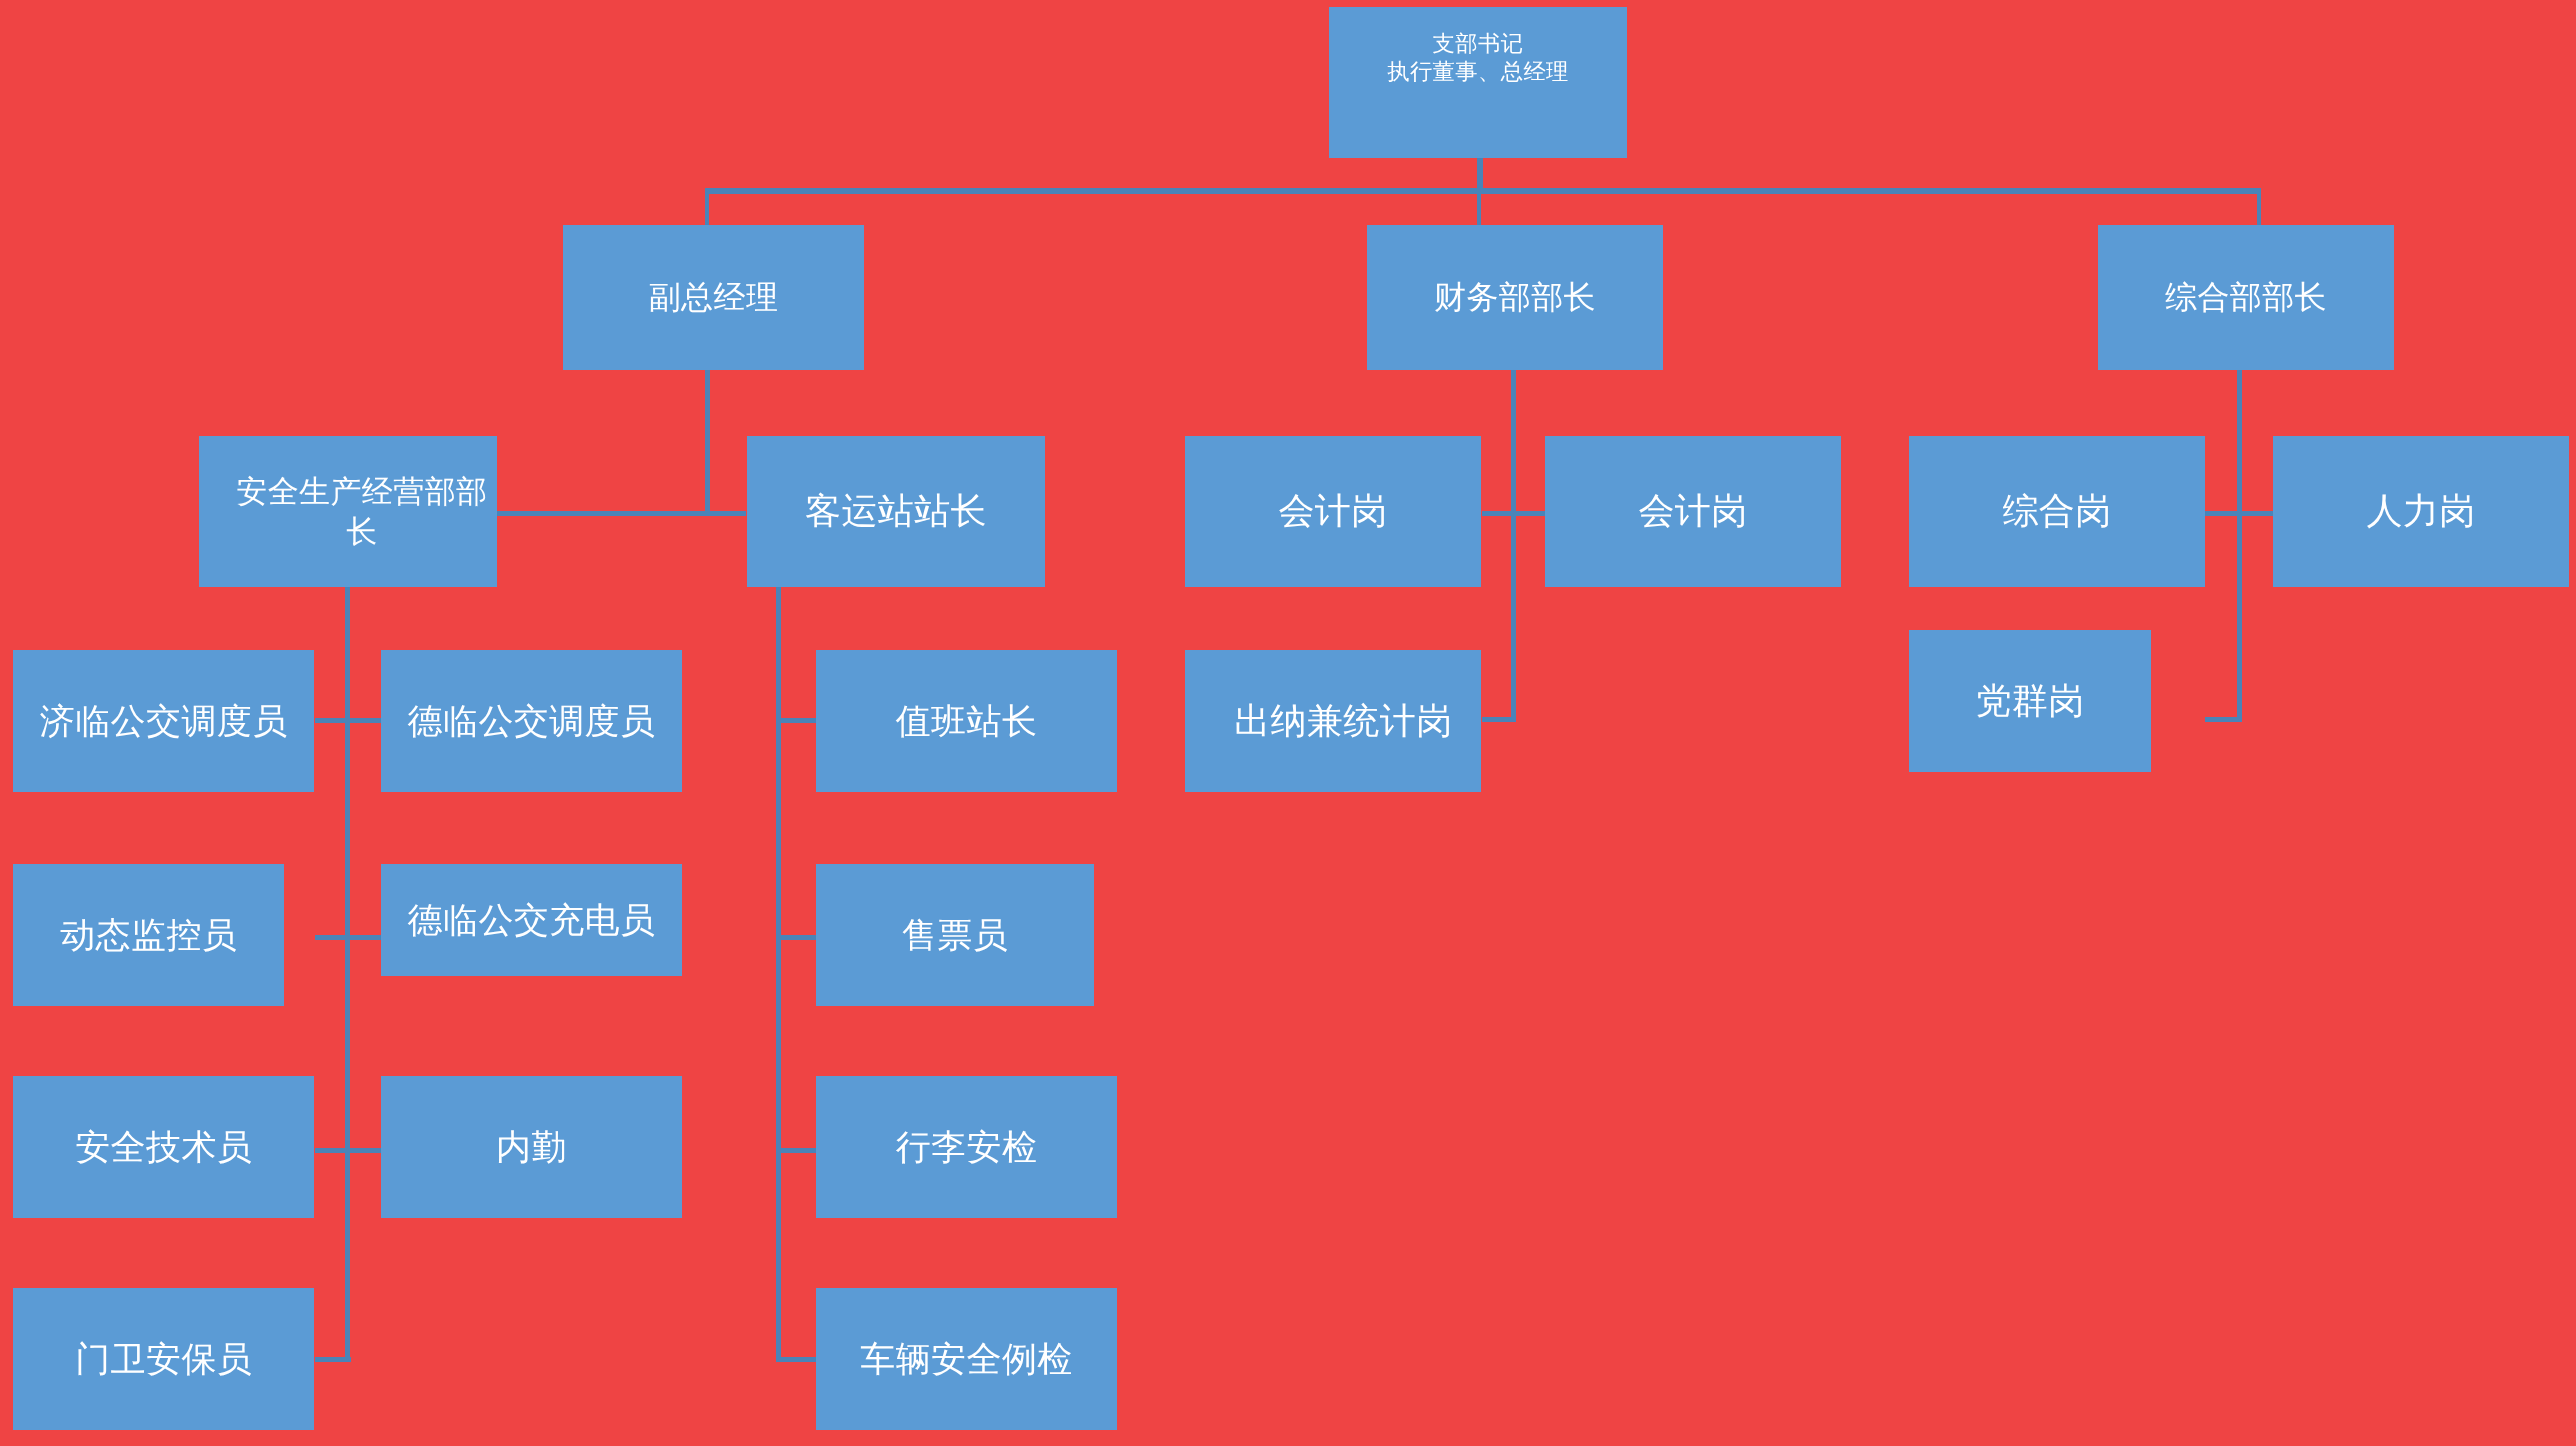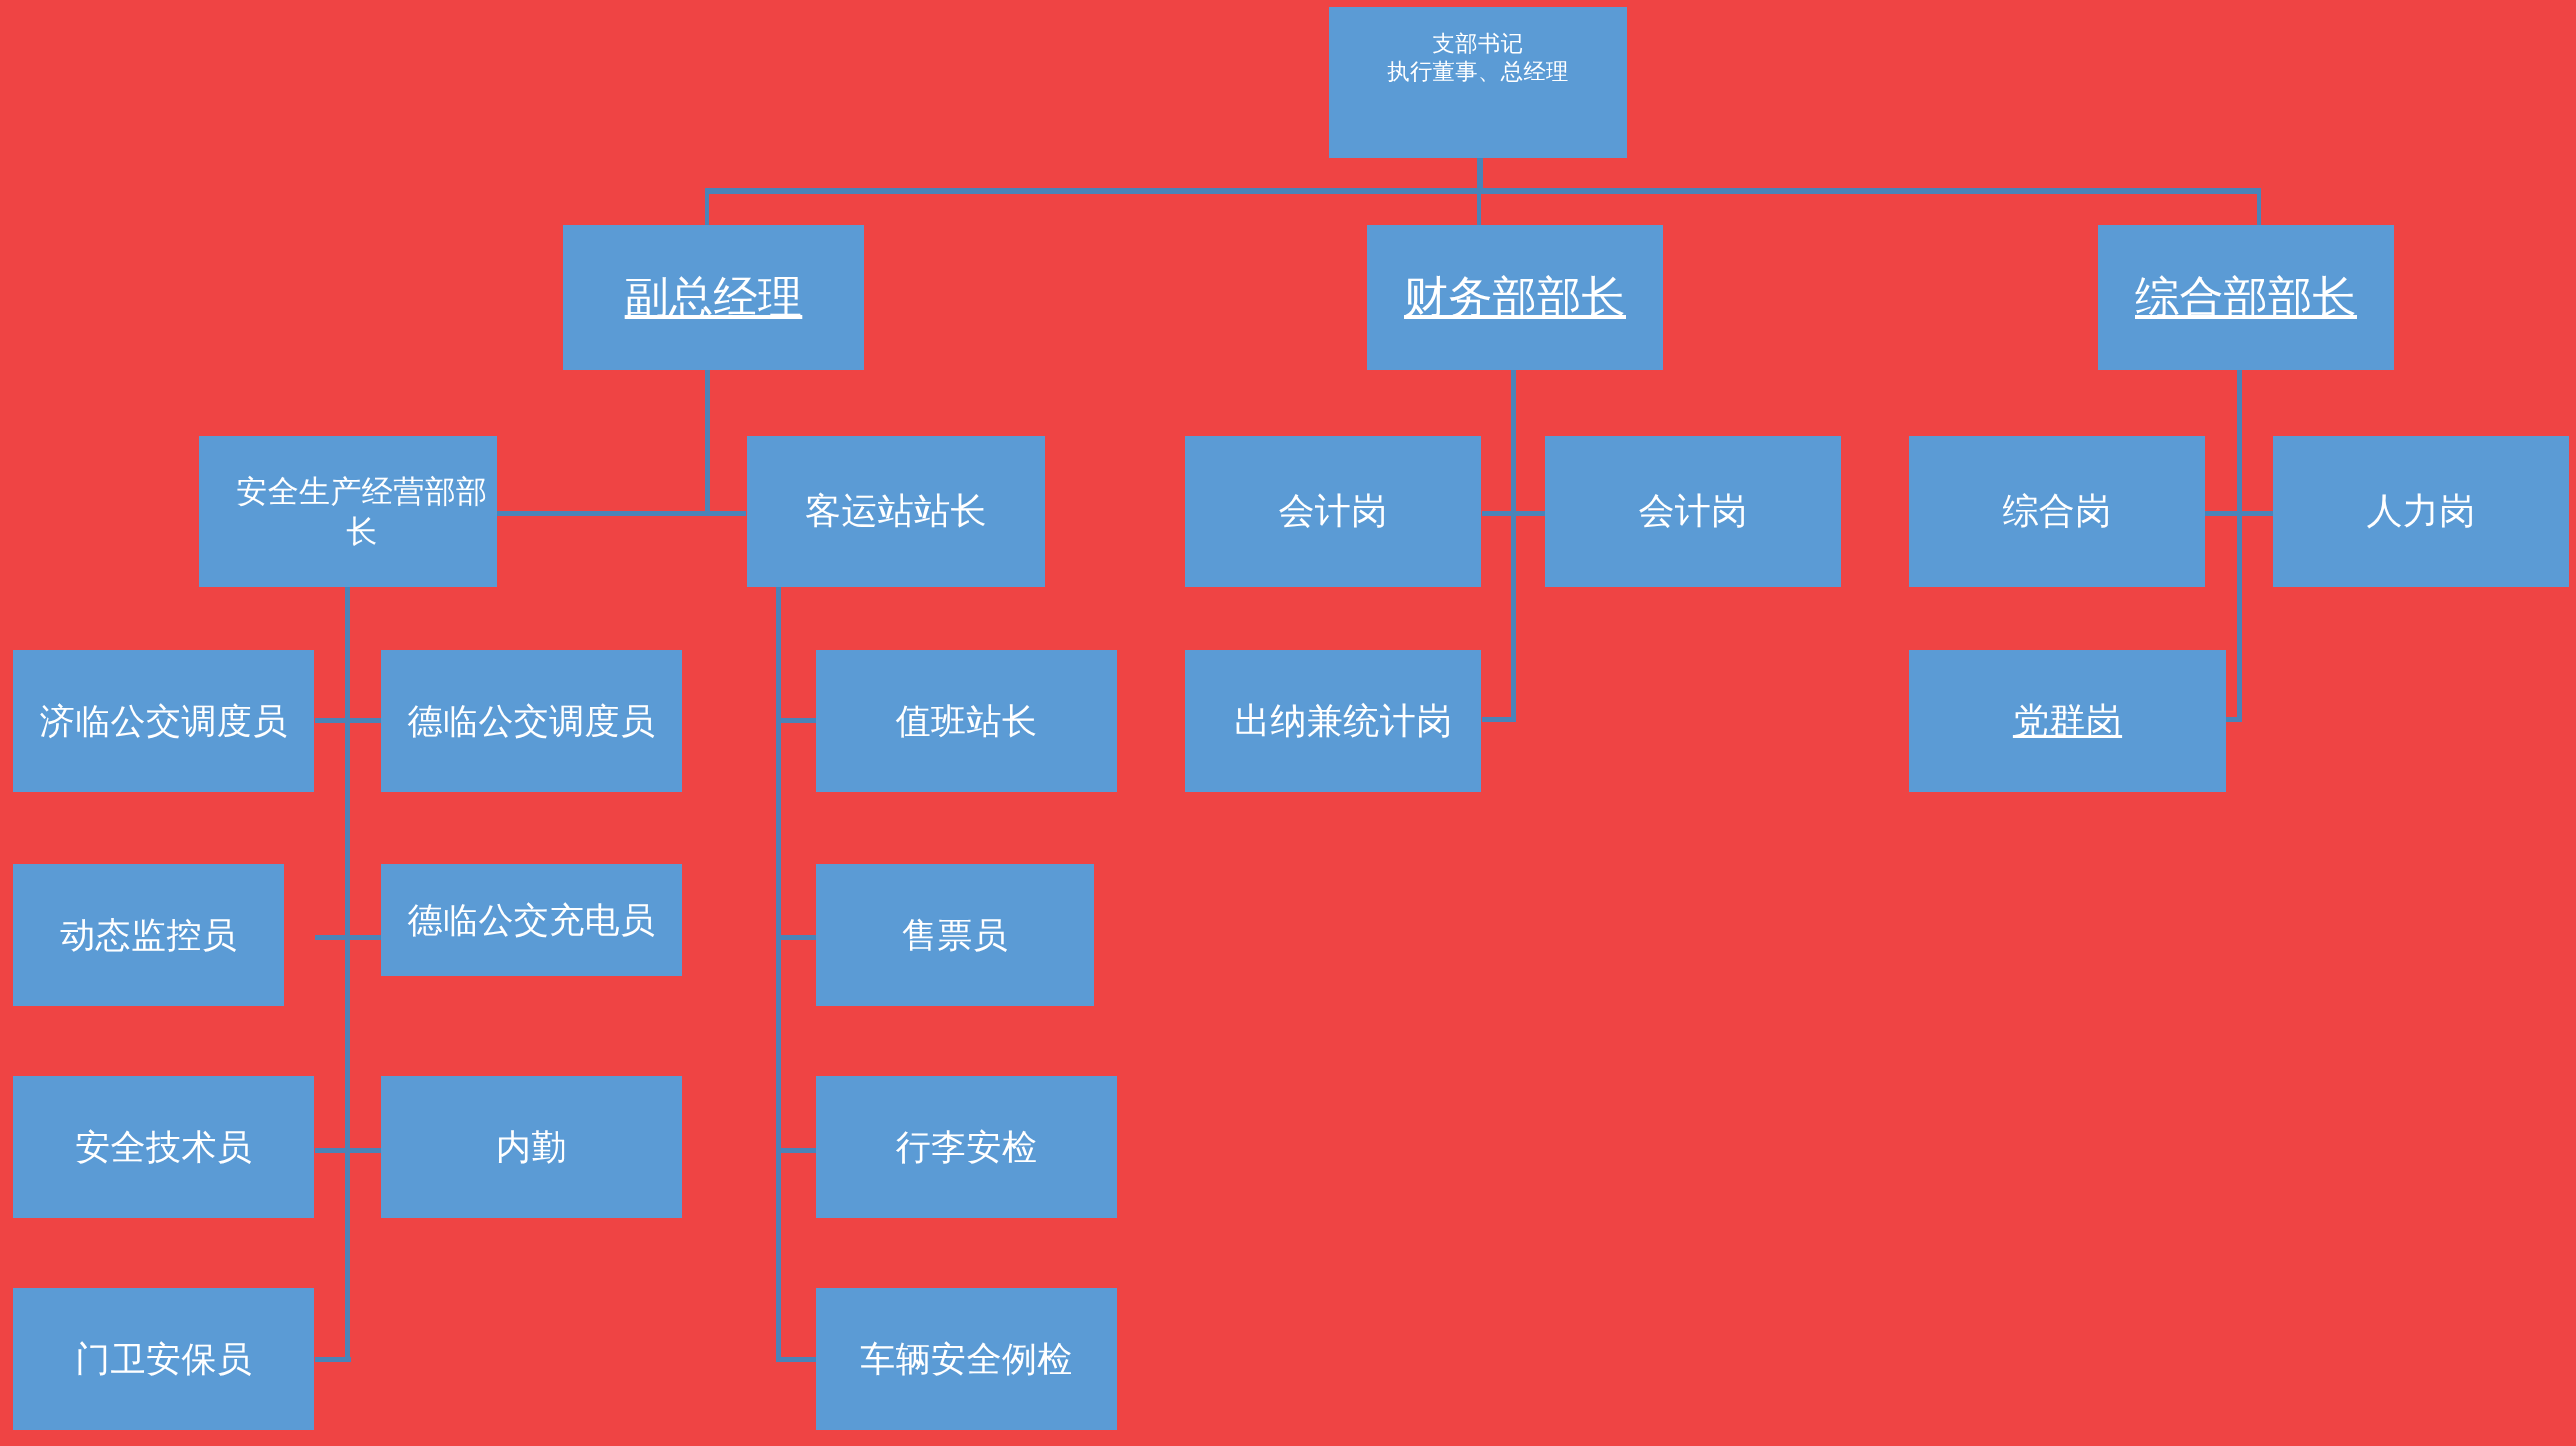--- a/index.html
+++ b/index.html
@@ -32,21 +32,21 @@
     font-weight: 400;
     letter-spacing: 0.4px;
     z-index: 2;
     white-space: pre-line;
   }
   .node .node-label {
     display: block;
     width: 100%;
   }
   .n-root   { font-size: 22.3px; }
-  .n-l2     { font-size: 44px; text-decoration: underline; }
+  .n-l2     { font-size: 32px; }
   .n-l3     { font-size: 36px; }
   .n-l3-sm  { font-size: 31px; }
   .n-leaf   { font-size: 35px; }
 
   .conn {
     position: absolute;
     background: #4A84B8;
     z-index: 1;
   }
   .conn-v { width: 4.1px; }
@@ -121,21 +121,21 @@
   </div>
   <div class="node n-l3" style="left:1909px; top:436px; width:296px; height:151px;">
     <span class="node-label">综合岗</span>
   </div>
   <div class="node n-l3" style="left:2273px; top:436px; width:296px; height:151px;">
     <span class="node-label">人力岗</span>
   </div>
   <div class="node n-l3" style="left:1185px; top:650px; width:296px; height:142px;padding-left:29px;">
     <span class="node-label">出纳兼统计岗</span>
   </div>
-  <div class="node n-l3" style="left:1909px; top:650px; width:317px; height:142px;text-decoration:underline;">
+  <div class="node n-l3" style="left:1909px; top:630px; width:242px; height:142px;">
     <span class="node-label">党群岗</span>
   </div>
 
   <div class="node n-leaf" style="left:13.2px; top:650px; width:301px; height:142px;">
     <span class="node-label">济临公交调度员</span>
   </div>
   <div class="node n-leaf" style="left:381px; top:650px; width:301px; height:142px;">
     <span class="node-label">德临公交调度员</span>
   </div>
 

